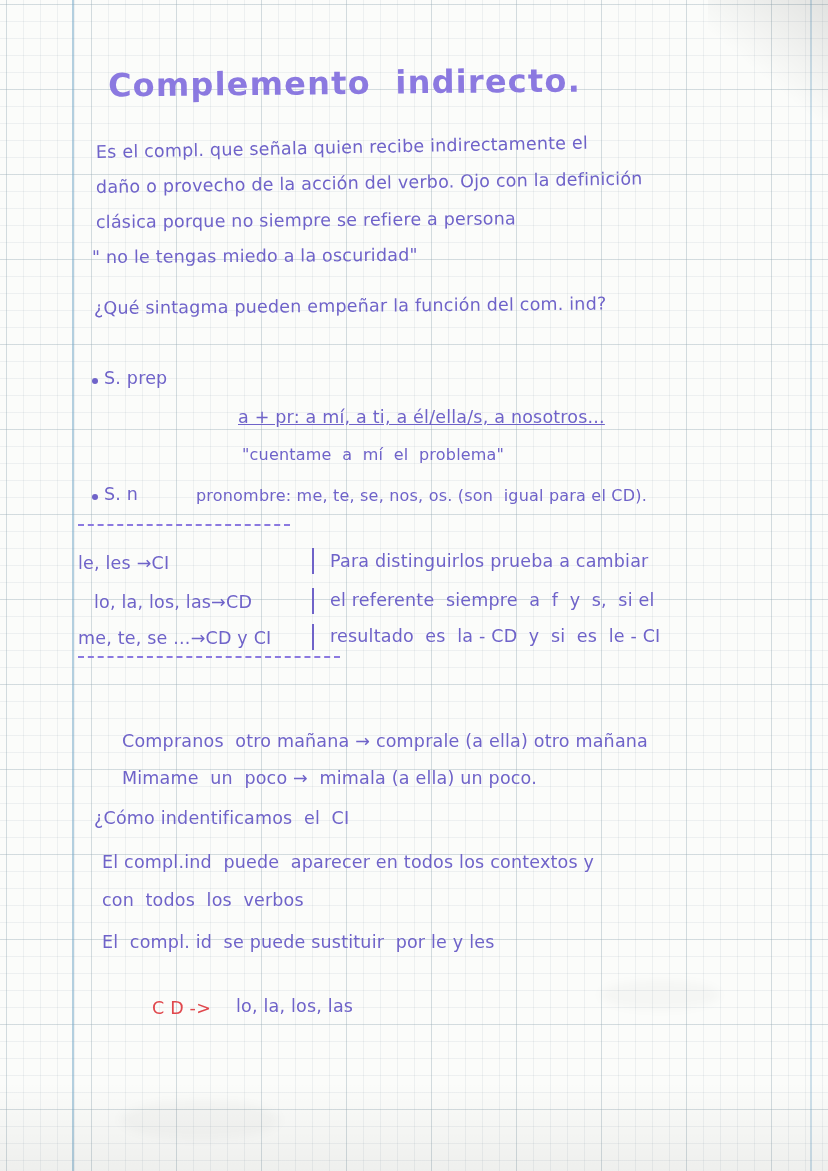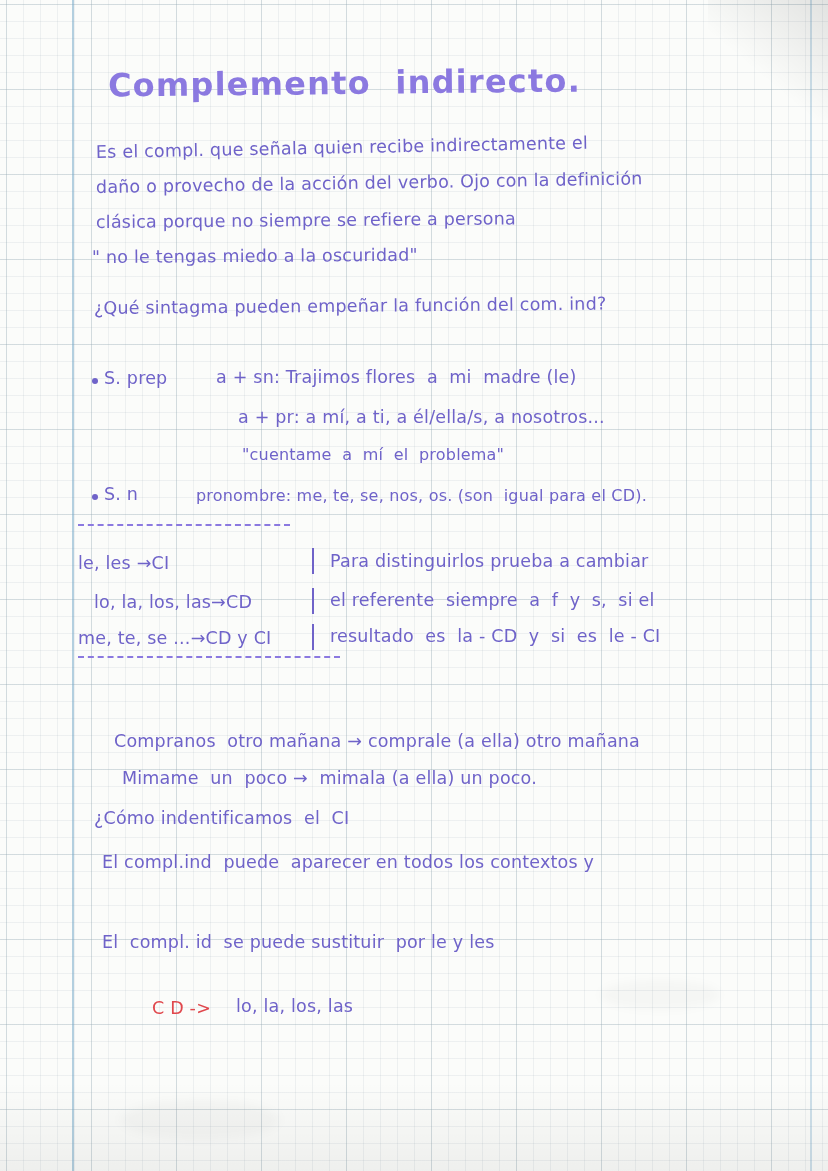--- a/index.html
+++ b/index.html
@@ -172,22 +172,21 @@
 
   <div class="ink body-line" style="left:96px; top:142px; transform:rotate(-1.1deg);">Es el compl. que señala quien recibe indirectamente el</div>
   <div class="ink body-line" style="left:96px; top:177px; transform:rotate(-0.9deg);">daño o provecho de la acción del verbo. Ojo con la definición</div>
   <div class="ink body-line" style="left:96px; top:212px; transform:rotate(-0.5deg);">clásica porque no siempre se refiere a persona</div>
   <div class="ink body-line" style="left:92px; top:247px; transform:rotate(-0.4deg);">" no le tengas miedo a la oscuridad"</div>
 
   <div class="ink body-line" style="left:94px; top:298px; transform:rotate(-0.5deg);">¿Qué sintagma pueden empeñar la función del com. ind?</div>
 
   <div class="bullet" style="left:92px; top:378px;"></div>
   <div class="ink body-line" style="left:104px; top:368px;">S. prep</div>
-  <div class="ink body-line" style="left:216px; top:367px;">a + sn: Trajimos flores  a  mi  madre (le)</div>
-  <div class="ink body-line" style="left:238px; top:407px;">a + pr: a mí, a ti, a él/ella/s, a nosotros...</div>
+  <div class="ink body-line" style="left:238px; top:407px;text-decoration:underline;">a + pr: a mí, a ti, a él/ella/s, a nosotros...</div>
   <div class="ink body-line small" style="left:242px; top:445px;">"cuentame  a  mí  el  problema"</div>
 
   <div class="bullet" style="left:92px; top:494px;"></div>
   <div class="ink body-line" style="left:104px; top:484px;">S. n</div>
   <div class="ink body-line small" style="left:196px; top:486px;">pronombre: me, te, se, nos, os. (son  igual para el CD).</div>
 
   <div class="dash-rule" style="left:78px; top:524px; width:212px;"></div>
   <div class="dash-rule" style="left:78px; top:656px; width:262px;"></div>
 
   <div class="ink body-line" style="left:78px; top:553px;">le, les →CI</div>
@@ -195,26 +194,27 @@
   <div class="ink body-line" style="left:78px; top:628px;">me, te, se ...→CD y CI</div>
 
   <div style="position:absolute; left:312px; top:548px; width:2px; height:26px; background:#6f63c9;"></div>
   <div style="position:absolute; left:312px; top:588px; width:2px; height:26px; background:#6f63c9;"></div>
   <div style="position:absolute; left:312px; top:624px; width:2px; height:26px; background:#6f63c9;"></div>
 
   <div class="ink body-line" style="left:330px; top:551px;">Para distinguirlos prueba a cambiar</div>
   <div class="ink body-line" style="left:330px; top:590px;">el referente  siempre  a  f  y  s,  si el</div>
   <div class="ink body-line" style="left:330px; top:626px;">resultado  es  la - CD  y  si  es  le - CI</div>
 
-  <div class="ink body-line" style="left:114px; top:731px;">Compranos  otro mañana → comprale (a ella) otro mañana</div>
+  <div class="ink body-line" style="left:122px; top:731px;">Compranos  otro mañana → comprale (a ella) otro mañana</div>
   <div class="ink body-line" style="left:122px; top:768px;">Mimame  un  poco →  mimala (a ella) un poco.</div>
 
   <div class="ink body-line" style="left:94px; top:808px;">¿Cómo indentificamos  el  CI</div>
 
   <div class="ink body-line" style="left:102px; top:852px;">El compl.ind  puede  aparecer en todos los contextos y</div>
+  <div class="ink body-line" style="left:102px; top:890px;">con  todos  los  verbos</div>
   <div class="ink body-line" style="left:102px; top:932px;">El  compl. id  se puede sustituir  por le y les</div>
 
   <div class="ink body-line red-ink" style="left:152px; top:998px; color:#e0474c;text-align:center;">C D -&gt;</div>
   <div class="ink body-line" style="left:236px; top:996px;">lo, la, los, las</div>
 
   <div id="corner-shade"></div>
   <div id="bottom-shade"></div>
 </div>
 
 </body></html>

